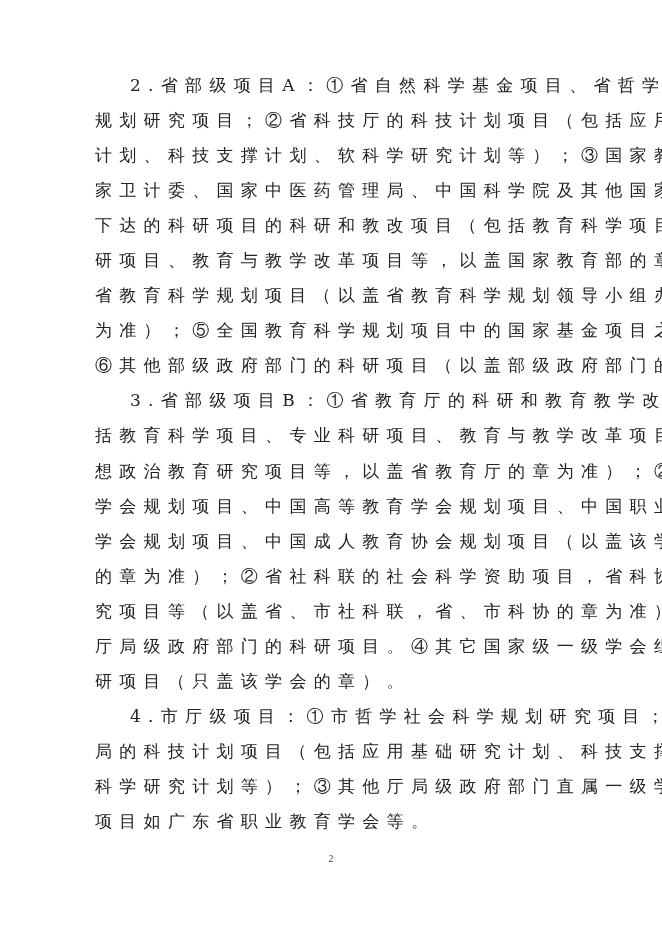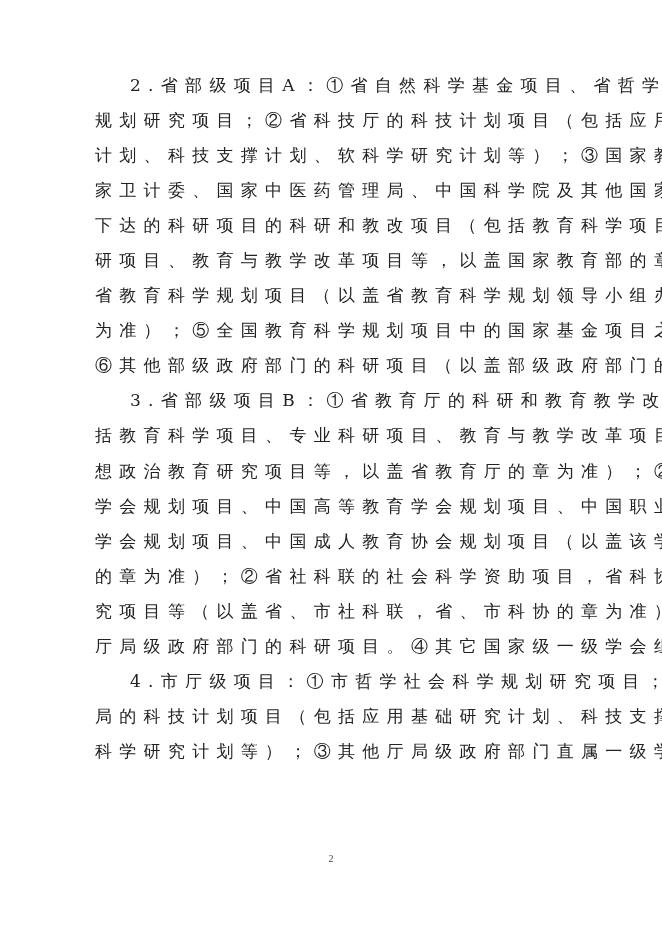--- a/index.html
+++ b/index.html
@@ -76,24 +76,26 @@
 
     <div class="para">
       <span class="line indent">3.省部级项目B：①省教育厅的科研和教育教学改革项目（包</span>
       <span class="line">括教育科学项目、专业科研项目、教育与教学改革项目、高校思</span>
       <span class="line">想政治教育研究项目等，以盖省教育厅的章为准）；②中国教育</span>
       <span class="line">学会规划项目、中国高等教育学会规划项目、中国职业技术教育</span>
       <span class="line">学会规划项目、中国成人教育协会规划项目（以盖该学会或协会</span>
       <span class="line">的章为准）；②省社科联的社会科学资助项目，省科协的科普研</span>
       <span class="line">究项目等（以盖省、市社科联，省、市科协的章为准）；③其他</span>
       <span class="line">厅局级政府部门的科研项目。④其它国家级一级学会组织的教科</span>
+      <span class="line">研项目（只盖该学会的章）。</span>
     </div>
 
     <div class="para">
       <span class="line indent">4.市厅级项目：①市哲学社会科学规划研究项目；②市科技</span>
       <span class="line">局的科技计划项目（包括应用基础研究计划、科技支撑计划、软</span>
       <span class="line">科学研究计划等）；③其他厅局级政府部门直属一级学会的科研</span>
+      <span class="line">项目如广东省职业教育学会等。</span>
     </div>
 
   </div>
 
   <div class="page-number">2</div>
 </div>
 
 </body></html>

